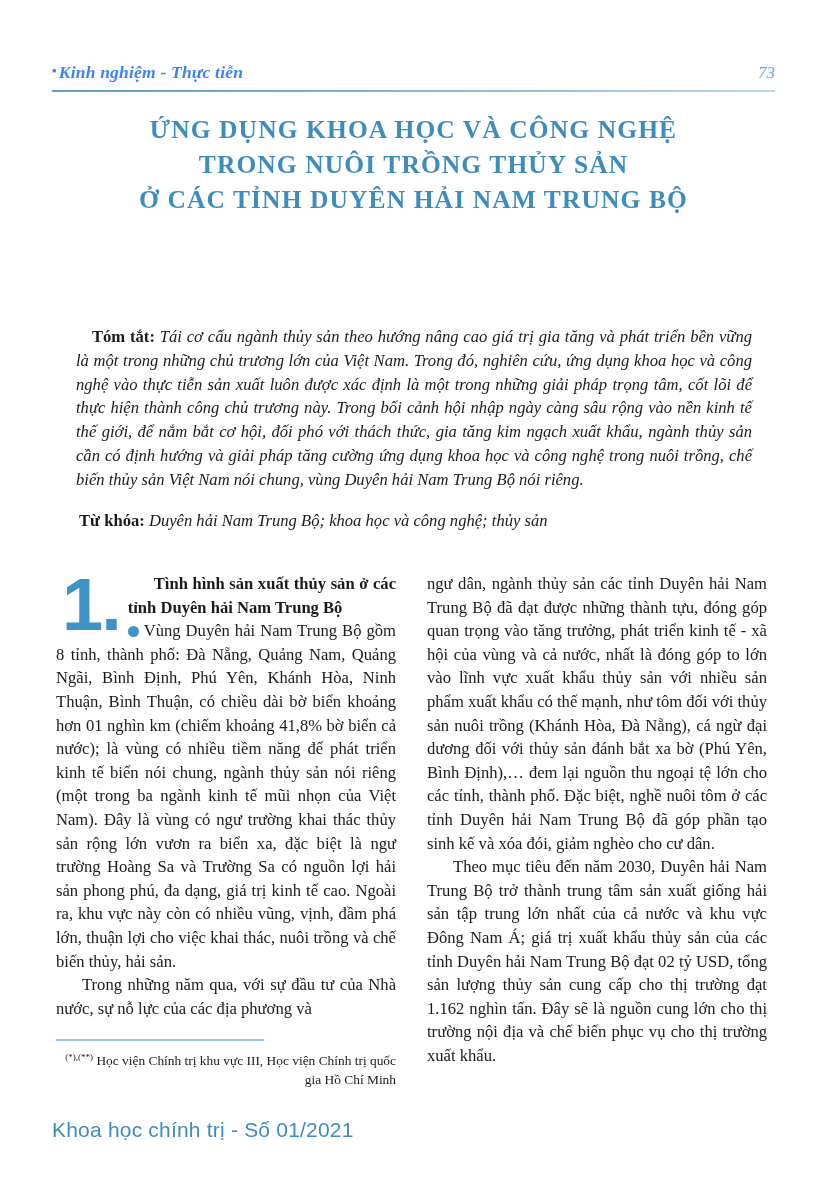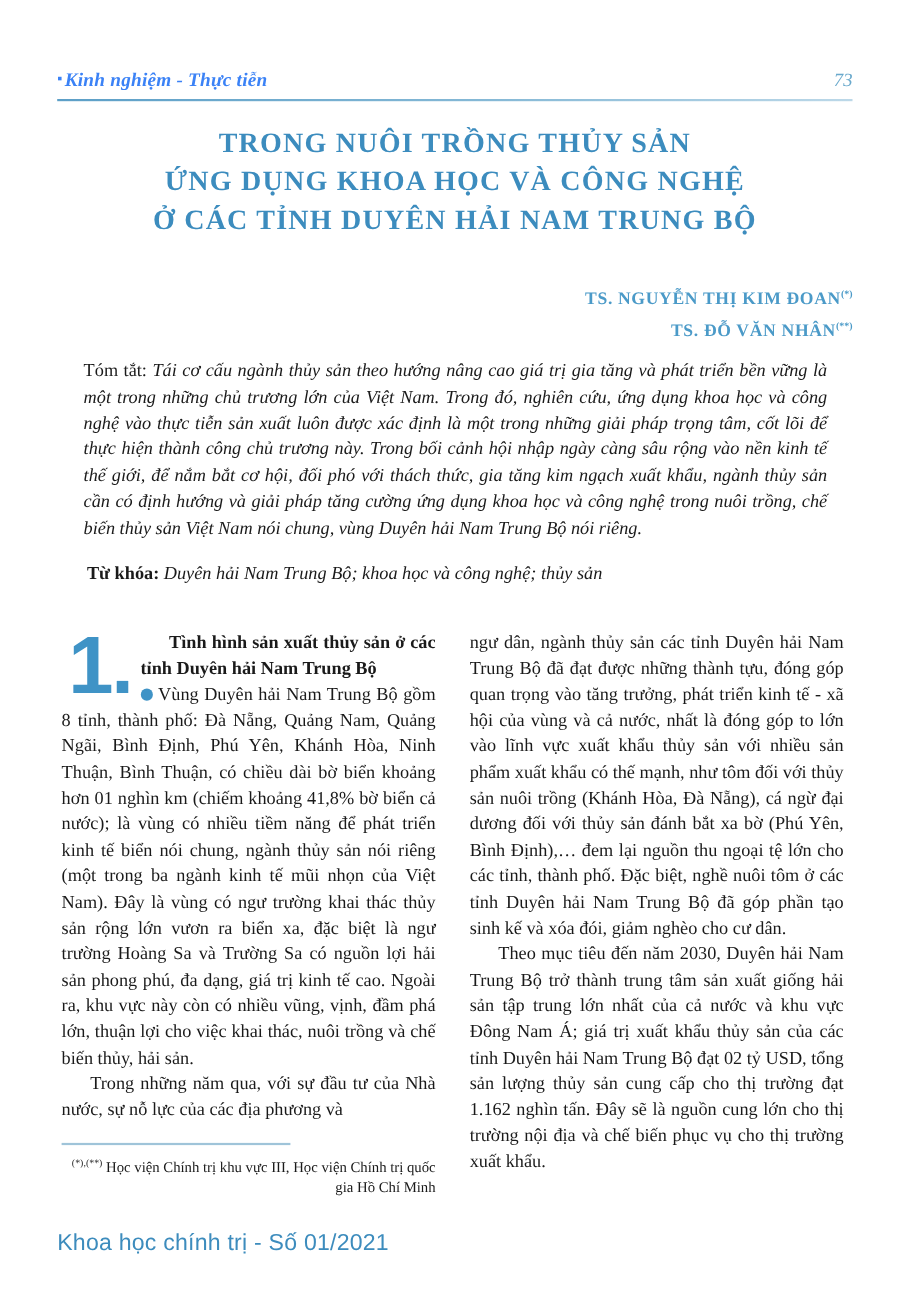--- a/index.html
+++ b/index.html
@@ -114,21 +114,22 @@
     font-family: "Liberation Serif", "DejaVu Serif", serif;
     font-style: italic;
     font-size: 16.6px;
     line-height: 23.8px;
     text-align: justify;
     text-justify: inter-word;
     color: #1a1a1a;
   }
   .abstract .lead {
     font-style: normal;
-    font-weight: 400;
+    font-weight: 700;
+    margin-left: 16px;
   }
   .keywords {
     position: absolute;
     left: 79px;
     top: 509px;
     width: 676px;
     font-family: "Liberation Serif", "DejaVu Serif", serif;
     font-style: italic;
     font-size: 16.6px;
     line-height: 23.8px;
@@ -233,29 +234,25 @@
 
 <div class="page">
 
   <div class="runhead">
     <div class="runhead-label"><span class="runhead-bullet">▪</span><span>Kinh nghiệm - Thực tiễn</span></div>
     <div class="runhead-pageno">73</div>
     <div class="runhead-rule"></div>
   </div>
 
   <div class="title-block">
+    <div class="title-line">ỨNG DỤNG KHOA HỌC VÀ CÔNG NGHỆ</div>
     <div class="title-line">TRONG NUÔI TRỒNG THỦY SẢN</div>
-    <div class="title-line">ỨNG DỤNG KHOA HỌC VÀ CÔNG NGHỆ</div>
     <div class="title-line">Ở CÁC TỈNH DUYÊN HẢI NAM TRUNG BỘ</div>
   </div>
 
-  <div class="authors">
-    <div class="author-line"><span>TS. NGUYỄN THỊ KIM ĐOAN</span><sup>(*)</sup></div>
-    <div class="author-line"><span>TS. ĐỖ VĂN NHÂN</span><sup>(**)</sup></div>
-  </div>
 
   <div class="abstract"><span class="lead">Tóm tắt:</span><span> Tái cơ cấu ngành thủy sản theo hướng nâng cao giá trị gia tăng và phát triển bền vững là một trong những chủ trương lớn của Việt Nam. Trong đó, nghiên cứu, ứng dụng khoa học và công nghệ vào thực tiễn sản xuất luôn được xác định là một trong những giải pháp trọng tâm, cốt lõi để thực hiện thành công chủ trương này. Trong bối cảnh hội nhập ngày càng sâu rộng vào nền kinh tế thế giới, để nắm bắt cơ hội, đối phó với thách thức, gia tăng kim ngạch xuất khẩu, ngành thủy sản cần có định hướng và giải pháp tăng cường ứng dụng khoa học và công nghệ trong nuôi trồng, chế biến thủy sản Việt Nam nói chung, vùng Duyên hải Nam Trung Bộ nói riêng.</span></div>
 
   <div class="keywords"><span class="lead">Từ khóa:</span><span> Duyên hải Nam Trung Bộ; khoa học và công nghệ; thủy sản</span></div>
 
   <div class="col col-left">
     <div class="dropnum">1.</div>
     <p class="sec-heading">Tình hình sản xuất thủy sản ở các tỉnh Duyên hải Nam Trung Bộ</p>
     <p class="noindent"><span class="dot-bullet"></span><span>Vùng Duyên hải Nam Trung Bộ gồm 8 tỉnh, thành phố: Đà Nẵng, Quảng Nam, Quảng Ngãi, Bình Định, Phú Yên, Khánh Hòa, Ninh Thuận, Bình Thuận, có chiều dài bờ biển khoảng hơn 01 nghìn km (chiếm khoảng 41,8% bờ biển cả nước); là vùng có nhiều tiềm năng để phát triển kinh tế biển nói chung, ngành thủy sản nói riêng (một trong ba ngành kinh tế mũi nhọn của Việt Nam). Đây là vùng có ngư trường khai thác thủy sản rộng lớn vươn ra biển xa, đặc biệt là ngư trường Hoàng Sa và Trường Sa có nguồn lợi hải sản phong phú, đa dạng, giá trị kinh tế cao. Ngoài ra, khu vực này còn có nhiều vũng, vịnh, đầm phá lớn, thuận lợi cho việc khai thác, nuôi trồng và chế biến thủy, hải sản.</span></p>
     <p>Trong những năm qua, với sự đầu tư của Nhà nước, sự nỗ lực của các địa phương và</p>

